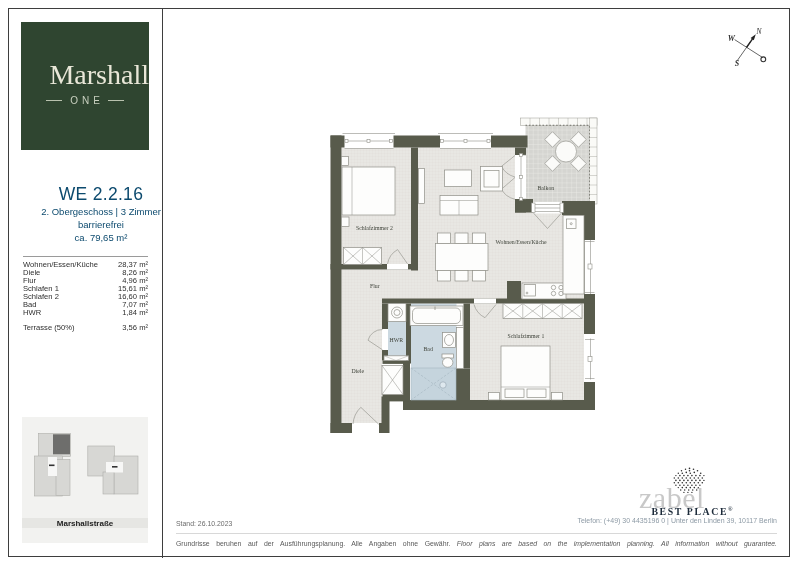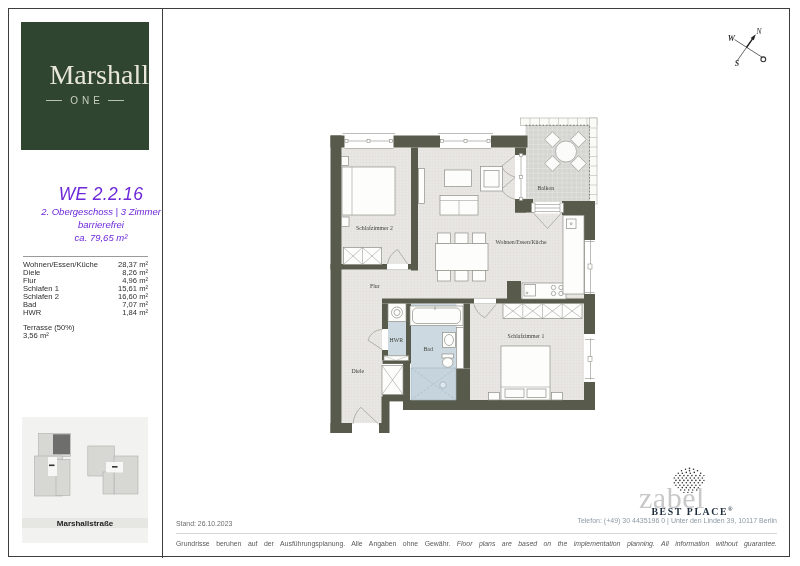--- a/index.html
+++ b/index.html
@@ -12,21 +12,21 @@
 
 <div class="abs" style="left:21px;top:22px;width:128px;height:128px;background:#2f4530;text-align:right;">
   <div style="margin-top:37px;font-family:'Liberation Serif',serif;font-size:28px;color:#e9e7d8;letter-spacing:0px;">Marshall</div>
   <div style="margin-top:4px;display:flex;align-items:center;justify-content:center;">
     <span style="width:16px;height:1px;background:#b9c2ae;"></span>
     <span style="font-size:10px;color:#c9d0bf;letter-spacing:4px;padding:0 4px 0 8px;">ONE</span>
     <span style="width:16px;height:1px;background:#b9c2ae;"></span>
   </div>
 </div>
 
-<div class="abs" style="left:10px;top:184px;width:182px;text-align:center;color:#6d28d9;font-style:italic;">
+<div class="abs" style="left:10px;top:184px;width:182px;text-align:center;color:#0c4a6e;">
   <div style="font-size:17.5px;letter-spacing:0.3px;">WE 2.2.16</div>
   <div style="font-size:9.5px;margin-top:0;line-height:13px;">2. Obergeschoss | 3 Zimmer<br>barrierefrei<br>ca. 79,65 m²</div>
 </div>
 
 <div class="abs" style="left:23px;top:256px;width:125px;border-top:1px solid #9a9a9a;"></div>
 <div class="abs" style="left:23px;top:261px;width:125px;font-size:7.6px;color:#2e2e2e;line-height:8px;">
   <div style="display:flex;justify-content:space-between;">
       <span>Wohnen/Essen/Küche</span>
       <span>28,37 m²</span>
     </div>
@@ -48,21 +48,21 @@
     </div>
   <div style="display:flex;justify-content:space-between;">
       <span>Bad</span>
       <span>7,07 m²</span>
     </div>
   <div style="display:flex;justify-content:space-between;">
       <span>HWR</span>
       <span>1,84 m²</span>
     </div>
   <div style="height:7px;"></div>
-  <div style="display:flex;justify-content:space-between;flex-direction:column;">
+  <div style="display:flex;justify-content:space-between;">
       <span>Terrasse (50%)</span>
       <span>3,56 m²</span>
     </div>
 </div>
 
 <svg class="abs" style="left:22px;top:417px;" width="126" height="126" viewBox="0 0 126 126">
   <rect x="0" y="0" width="126" height="126" fill="#f2f2f0"></rect>
   <rect x="0" y="101" width="126" height="10" fill="#e6e6e3"></rect>
   <g stroke="#adadaa" stroke-width="0.6" fill="#d7d7d4">
     <rect x="16.5" y="16.5" width="32" height="23"></rect>

